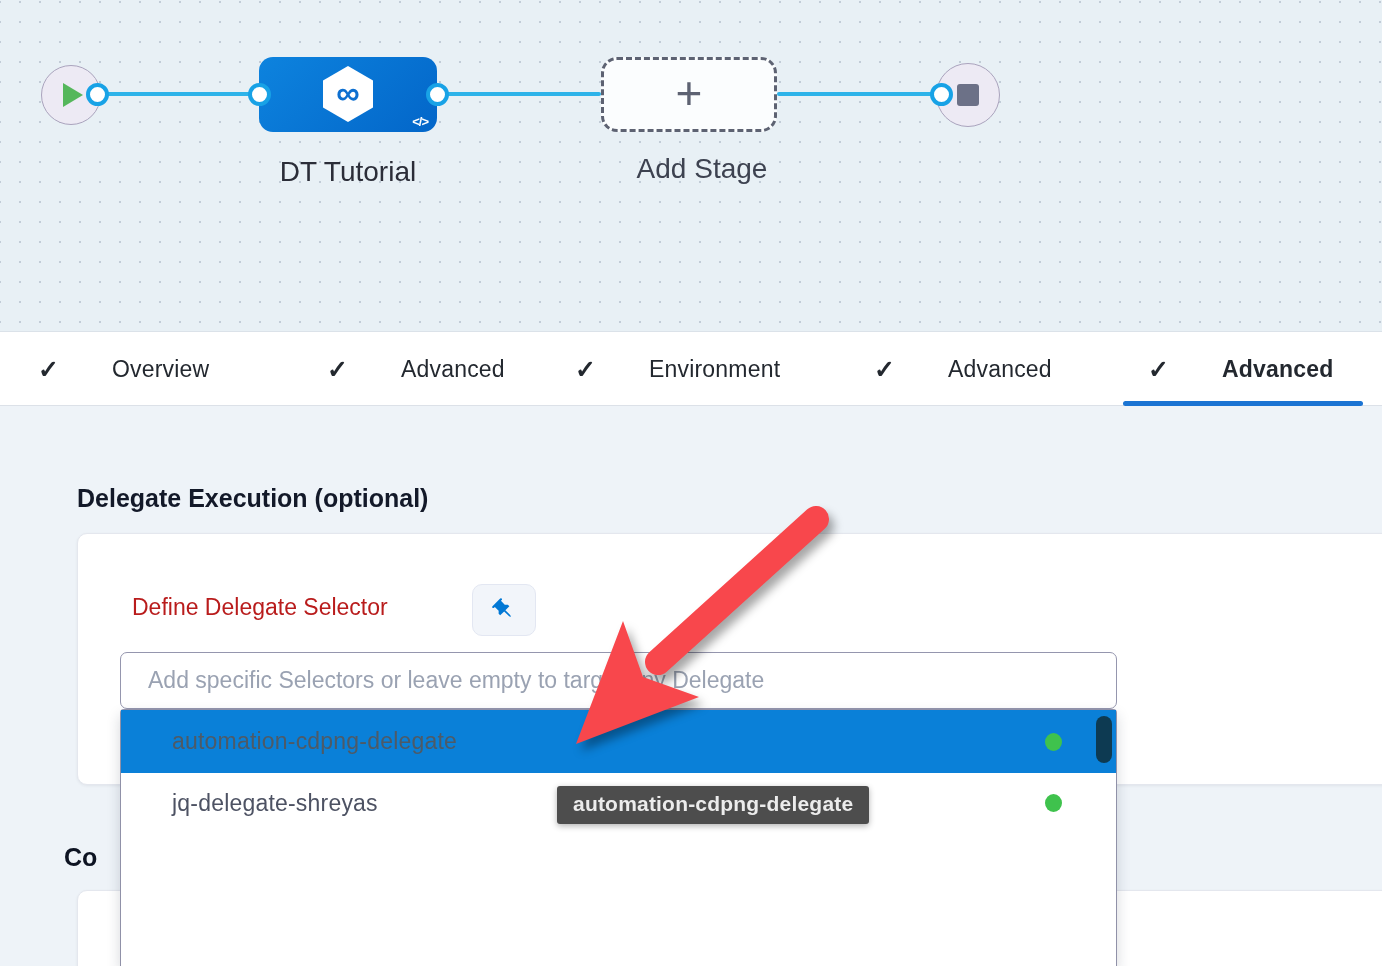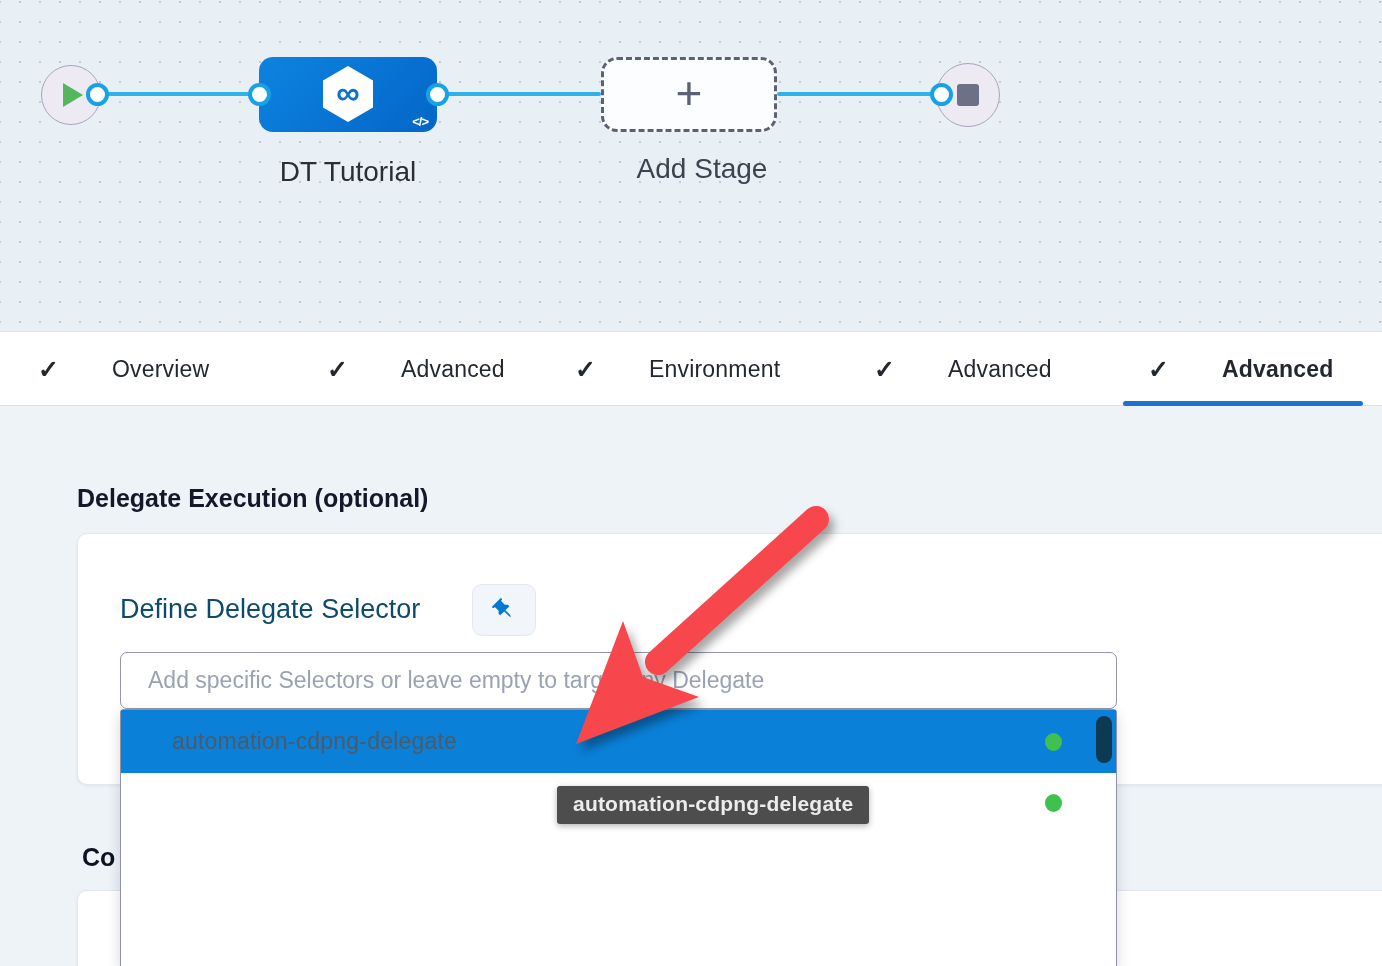--- a/index.html
+++ b/index.html
@@ -35,27 +35,27 @@
   .tab .check{font-size:25px;font-weight:700;color:#23282f;}
   .tab .tlabel{font-size:23px;color:#23282f;font-weight:500;letter-spacing:0.2px;margin-left:35px;}
   .tab.active .tlabel{font-weight:700;}
   #tab-underline{position:absolute;left:1123px;top:401px;width:240px;height:5px;background:#1b74d3;border-radius:3px;z-index:2;}
 
   
   #section-title{position:absolute;left:77px;top:484px;font-size:25px;font-weight:700;color:#131929;}
   .card{position:absolute;background:#fff;border:1px solid #e4e7ee;border-radius:10px;box-shadow:0 1px 3px rgba(40,41,61,0.07);}
   #card-delegate{left:77px;top:533px;width:1330px;height:250px;}
   #card-lower{left:77px;top:890px;width:1330px;height:120px;z-index:1;}
-  #define-label{position:absolute;left:120px;top:594px;font-size:27px;color:#0c4a6e;}
+  #define-label{position:absolute;left:132px;top:594px;font-size:23px;color:#b91c1c;}
   #pin-button{position:absolute;left:472px;top:584px;width:64px;height:52px;border-radius:10px;background:#f2f5fa;border:1px solid #e3e7f2;box-sizing:border-box;display:flex;align-items:center;justify-content:center;cursor:pointer;}
   #selector-input{position:absolute;left:120px;top:652px;width:997px;height:57px;box-sizing:border-box;
     border:1px solid #9596ae;border-radius:7px;background:#fff;padding:0 0 0 27px;font-size:23px;color:#3b404f;
     font-family:"Liberation Sans",sans-serif;outline:none;}
   #selector-input::placeholder{color:#9aa2b2;opacity:1;}
-  #co-heading{position:absolute;left:82px;top:843px;font-size:25px;font-weight:700;color:#0d1322;z-index:2;}
+  #co-heading{position:absolute;left:64px;top:843px;font-size:25px;font-weight:700;color:#0d1322;z-index:2;}
 
   
   #dropdown{position:absolute;left:120px;top:709px;width:997px;height:257px;background:#fff;
     border:1px solid #9091a8;border-bottom:none;border-radius:4px 4px 0 0;box-sizing:border-box;
     box-shadow:0 6px 14px rgba(30,40,60,0.18);z-index:5;}
   .opt{position:relative;height:60px;display:flex;align-items:center;cursor:pointer;}
   .opt .olabel{margin-left:51px;font-size:23px;color:#4d5263;letter-spacing:0.2px;}
   .opt.highlight{height:63px;background:#0a80d8;}
   .opt.highlight .olabel{color:#4e5a66;}
   .status-dot{position:absolute;left:924px;top:50%;margin-top:-9px;width:17px;height:18px;border-radius:50%;background:#3fc24d;}
@@ -146,20 +146,21 @@
 
   <div id="co-heading">Co</div>
 
   <div id="dropdown">
     <div class="opt highlight">
       <span class="olabel">automation-cdpng-delegate</span>
       <span class="status-dot"></span>
       <div id="scroll-thumb"></div>
     </div>
     <div class="opt">
+      <span class="olabel">jq-delegate-shreyas</span>
       <span class="status-dot"></span>
     </div>
   </div>
 
   <div id="tooltip">automation-cdpng-delegate</div>
 
   <svg id="arrow-svg">
     <g style="filter:drop-shadow(5px 7px 5px rgba(0,0,0,0.35));">
       <line x1="816" y1="519" x2="658" y2="662" stroke="#f8474c" stroke-width="26" stroke-linecap="round"></line>
       <polygon points="576,744 623,621 643,677 699,697" fill="#f8474c"></polygon>

